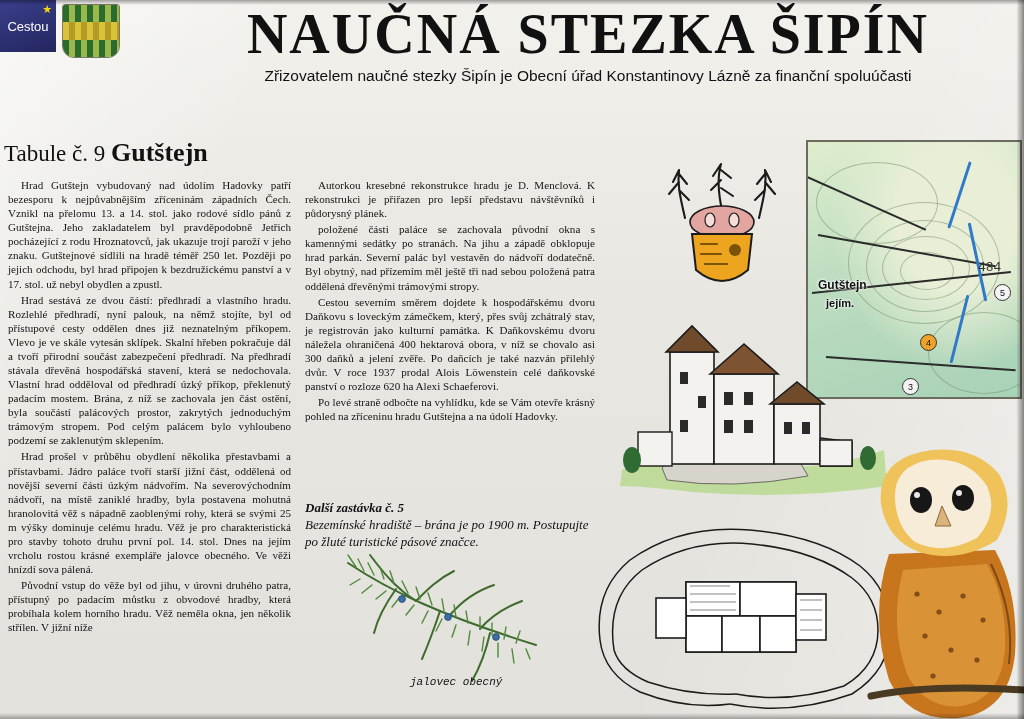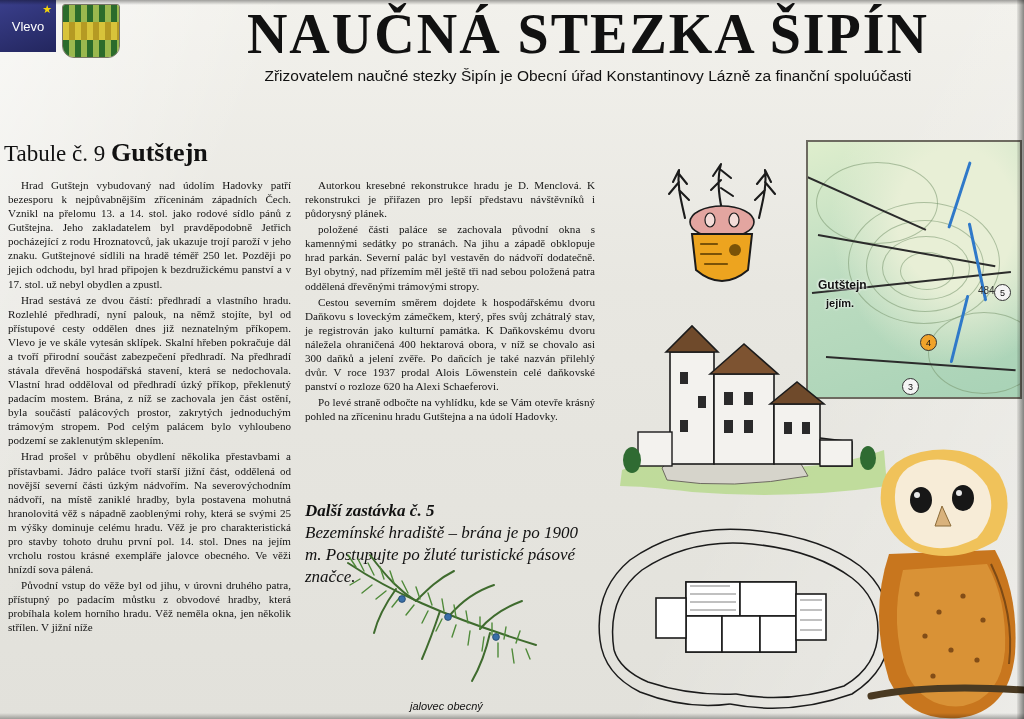--- a/index.html
+++ b/index.html
@@ -103,21 +103,21 @@
     color: #141414;
   }
   .col p { margin: 0 0 2px 0; text-indent: 13px; }
 
   #col1 { left: 8px; top: 178px; width: 283px; }
   #col2 { left: 305px; top: 178px; width: 290px; }
 
   .next-stop {
     position: absolute;
     left: 305px; top: 500px; width: 290px;
-    font-size: 17px;
+    font-size: 13px;
     font-style: italic;
     line-height: 1.3;
   }
   .next-stop .nst-title { font-weight: bold; font-style: italic; }
 
   
   .map {
     right: 2px; top: 140px;
     width: 212px; height: 255px;
     background: #cfe5cf;
@@ -162,44 +162,42 @@
     border: 1px solid #333;
     font-family: "Liberation Sans", sans-serif;
     font-size: 9px;
     display: flex; align-items: center; justify-content: center;
     color: #111;
   }
   .m-orange { background: #f0a32a; }
   .m-white { background: #f4f4f4; }
   .map-elev {
     position: absolute;
-    font-family: Liberation Sans, sans-serif;
-    font-size: 10px;
+    font-family: Liberation Mono, monospace;
+    font-size: 13px;
     color: #333;
-    margin-top: 25px;
   }
 
   
   .arms { left: 655px; top: 160px; width: 135px; height: 140px; }
 
   
   .castle { left: 612px; top: 300px; width: 280px; height: 200px; }
 
   
   .plan { left: 590px; top: 520px; width: 330px; height: 195px; }
 
   
   .juniper { left: 330px; top: 545px; width: 230px; height: 160px; }
   .juniper-caption {
     position: absolute;
     left: 410px; top: 676px;
     font-size: 11px;
     font-style: italic;
-    font-family: Liberation Sans, sans-serif;
-    margin-top: 24px;
+    font-family: Liberation Mono, monospace;
   }
 
   
   .owl { right: 0px; bottom: 0px; width: 165px; height: 275px; }
 
   
   .edge-right {
     right: 0; top: 0; width: 7px; height: 719px;
     background: linear-gradient(90deg, rgba(0,0,0,0.06), rgba(0,0,0,0.45));
   }
@@ -211,21 +209,21 @@
     left: 0; bottom: 0; width: 1024px; height: 6px;
     background: linear-gradient(0deg, rgba(0,0,0,0.30), rgba(0,0,0,0));
   }
 </style>
 </head>
 <body>
 
 <div id="board">
 
   <div class="layer logo-phare">
-    <span>Vlevo</span>
+    <span>Cestou</span>
     <span class="logo-phare-star">★</span>
   </div>
 
   <div class="layer logo-coat">
     <div class="coat-top"></div>
     <div class="coat-mid"></div>
     <div class="coat-bot"></div>
   </div>
 
   <div class="layer header">

